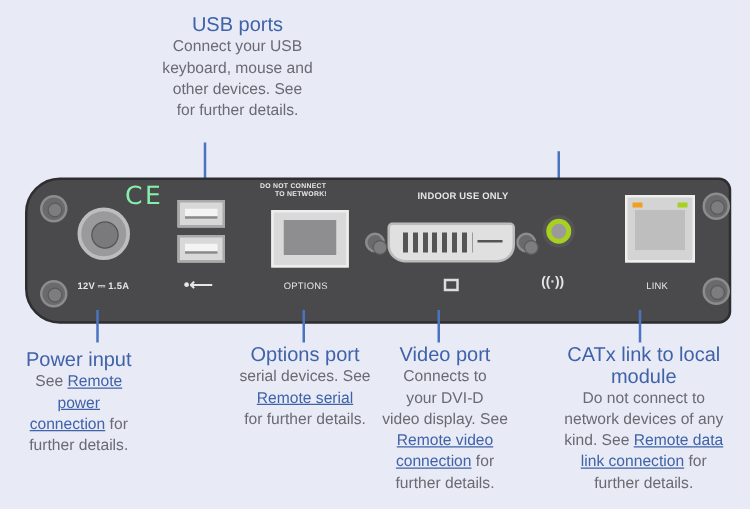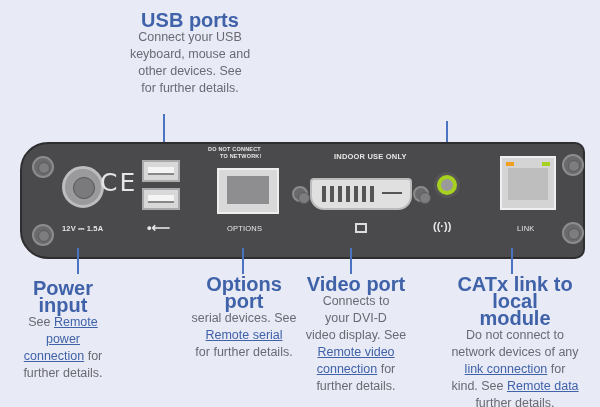--- a/index.html
+++ b/index.html
@@ -1,18 +1,18 @@
 <!DOCTYPE html>
 <html><head>
 <meta charset="utf-8">
 <style>
   html,body{margin:0;padding:0;}
   body{width:600px;height:407px;background:#e8eaf6;position:relative;overflow:hidden;font-family:"Liberation Sans",sans-serif;}
   .callout{position:absolute;text-align:center;color:#6a6a72;font-size:12.5px;line-height:17px;}
-  .callout .title{color:#3f62a8;font-weight:bold;font-size:20px;line-height:17px;display:block;}
+  .callout .title{color:#3f62a8;font-weight:normal;font-size:16px;line-height:17px;display:block;}
   .callout a{color:#3f62a8;text-decoration:underline;cursor:pointer;}
   .leader{position:absolute;width:2px;background:#4a74c0;}
   #panel{position:absolute;left:20px;top:142px;width:565px;height:117px;background:#4a4a4c;border-radius:28px 10px 10px 28px;border:2px solid #2e2e30;box-sizing:border-box;}
   .lbl{position:absolute;color:#e6e6e6;font-size:7.5px;font-weight:bold;letter-spacing:0.2px;white-space:nowrap;}
   .screw{position:absolute;width:22px;height:22px;border-radius:50%;background:#6a6a6c;border:2px solid #8c8c8e;box-sizing:border-box;}
   .screw::after{content:"";position:absolute;left:4px;top:4px;width:10px;height:10px;border-radius:50%;background:#7d7d80;border:1px solid #5a5a5c;}
 </style>
 </head>
 <body>
 
@@ -30,21 +30,21 @@
   <div class="screw" style="left:10px;top:12px;"></div>
   <div class="screw" style="left:10px;top:80px;"></div>
   <div class="screw" style="left:540px;top:10px;"></div>
   <div class="screw" style="left:540px;top:78px;"></div>
 
   <div style="position:absolute;left:40px;top:22px;width:42px;height:42px;border-radius:50%;background:#9a9a9c;border:3px solid #bdbdbf;box-sizing:border-box;">
     <div style="position:absolute;left:8px;top:8px;width:20px;height:20px;border-radius:50%;background:#7a7a7c;border:1px solid #555;"></div>
   </div>
   <div class="lbl" style="left:40px;top:80px;">12V ⎓ 1.5A</div>
 
-  <div style="position:absolute;left:78px;top:24px;color:#e5e5e5;font-size:25px;font-family:'DejaVu Sans',sans-serif;letter-spacing:2px;">CE</div>
+  <div style="position:absolute;left:78px;top:0;color:#86efac;font-size:20px;font-family:'DejaVu Sans',sans-serif;letter-spacing:2px;">CE</div>
 
   <div style="position:absolute;left:120px;top:16px;width:38px;height:22px;background:#d8d8d8;border:2px solid #aaa;box-sizing:border-box;">
     <div style="position:absolute;left:4px;top:5px;width:26px;height:6px;background:#f4f4f4;border-bottom:2px solid #888;"></div>
   </div>
   <div style="position:absolute;left:120px;top:44px;width:38px;height:22px;background:#d8d8d8;border:2px solid #aaa;box-sizing:border-box;">
     <div style="position:absolute;left:4px;top:5px;width:26px;height:6px;background:#f4f4f4;border-bottom:2px solid #888;"></div>
   </div>
   <div style="position:absolute;left:125px;top:76px;color:#e6e6e6;font-size:13px;font-weight:bold;">•⟵</div>
 
   <div class="lbl" style="left:186px;top:2px;font-size:5.5px;line-height:7px;">
@@ -106,16 +106,16 @@
   <div><a>Remote video</a></div>
   <div><a>connection</a><span> for</span></div>
   <div>further details.</div>
 </div>
 
 <div class="callout" style="left:440px;top:276px;width:150px;">
   <span class="title">CATx link to local</span>
   <span class="title">module</span>
   <div>Do not connect to</div>
   <div>network devices of any</div>
+  <div><span>kind. See </span><a>Remote data</a></div>
   <div><a>link connection</a><span> for</span></div>
-  <div><span>kind. See </span><a>Remote data</a></div>
   <div>further details.</div>
 </div>
 
 </body></html>

